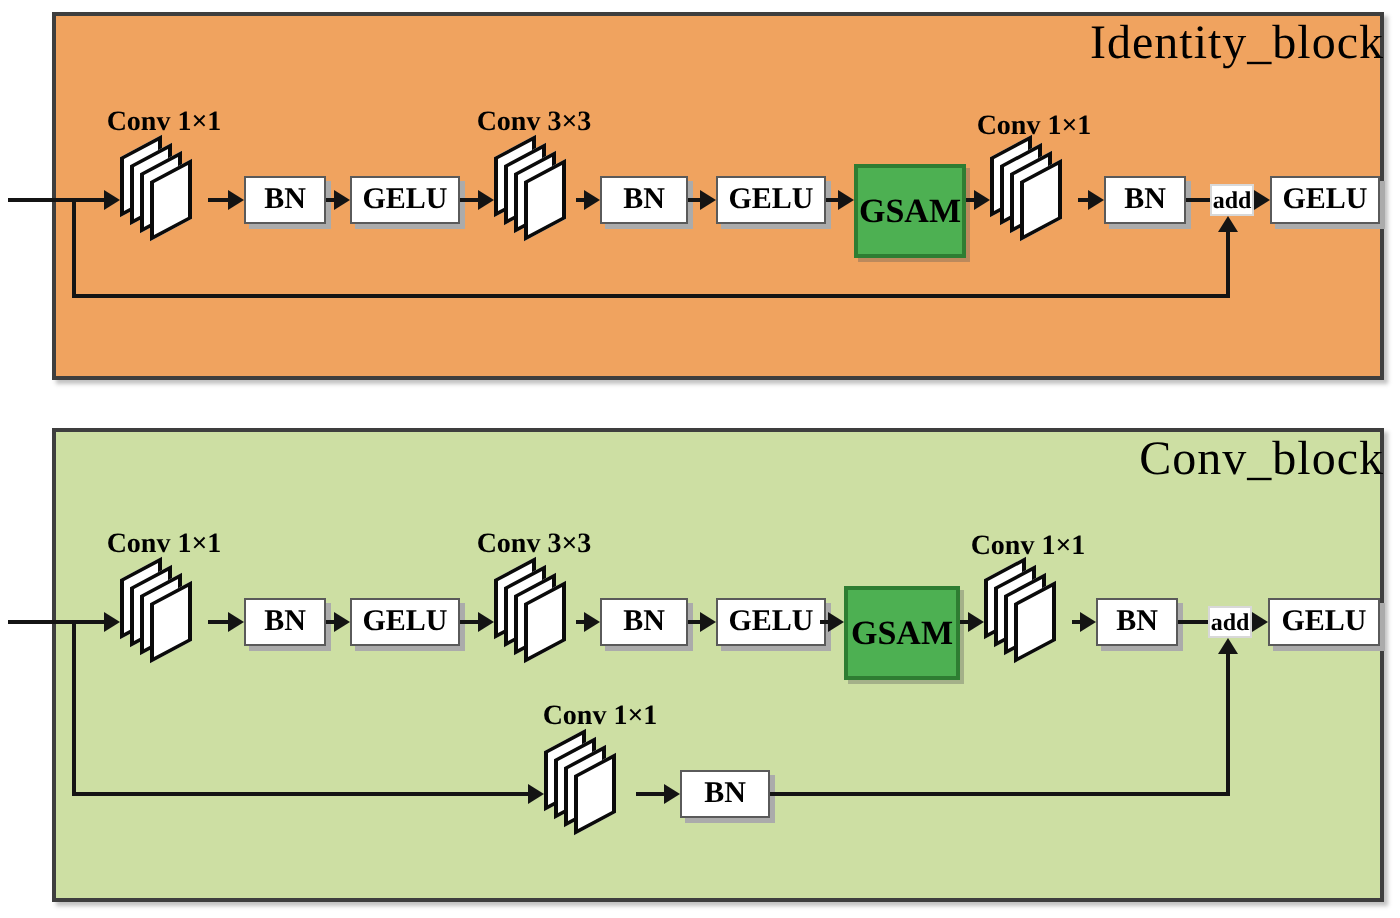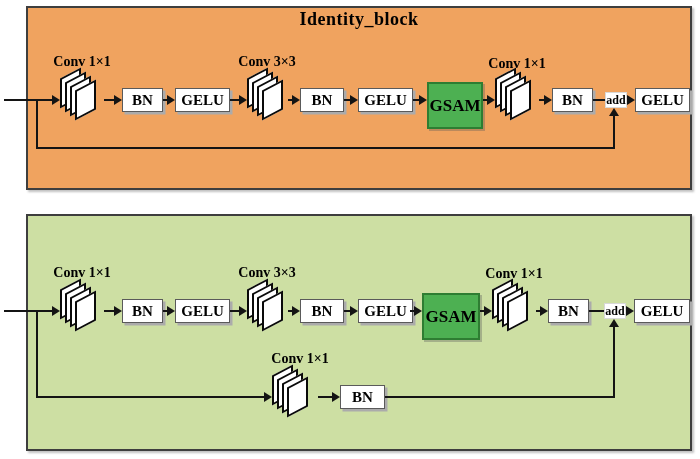--- a/index.html
+++ b/index.html
@@ -2,21 +2,21 @@
 <html><head>
 <meta charset="utf-8">
 <style>
   html,body{margin:0;padding:0;background:#ffffff;}
   .canvas{position:relative;width:700px;height:459px;background:#ffffff;
           font-family:"Liberation Serif",serif;color:#000;overflow:hidden;}
   .panel{position:absolute;box-sizing:border-box;border:2px solid #3e3e3e;
          box-shadow:2px 2px 2px rgba(120,120,120,.45);}
   .p-orange{background:#F0A35F;}
   .p-green{background:#CDDFA3;}
-  .ptitle{position:absolute;text-align:center;font-weight:bold;font-size:18px;
+  .ptitle{position:absolute;text-align:right;font-weight:normal;font-size:24px;
           letter-spacing:.5px;}
   .clabel{position:absolute;text-align:center;font-weight:bold;font-size:14px;}
   .nbox{position:absolute;box-sizing:border-box;background:#ffffff;
         border:1.5px solid #5a5a5a;box-shadow:2.5px 2.5px 0 #ababab;
         display:flex;align-items:center;justify-content:center;
         font-weight:bold;font-size:15px;}
   .gsam{position:absolute;box-sizing:border-box;background:#4DB052;
         border:2px solid #2E7D32;box-shadow:2px 2px 0 rgba(90,90,90,.35);
         display:flex;align-items:center;justify-content:center;
         font-weight:bold;font-size:17px;}
@@ -102,20 +102,21 @@
   <div class="addbox" style="left:605px;top:92px;width:22px;height:16px;">add</div>
   <div class="ar" style="left:627px;top:95px;"></div>
 
   <div class="nbox" style="left:635px;top:88px;width:55px;height:24px;">GELU</div>
 
   <div class="hl" style="left:36px;top:147px;width:579px;"></div>
   <div class="vl" style="left:613px;top:116px;height:31px;"></div>
   <div class="au" style="left:609px;top:108px;"></div>
 
   <div class="panel p-green" style="left:26px;top:214px;width:666px;height:237px;"></div>
+  <div class="ptitle" style="left:26px;top:217px;width:666px;">Conv_block</div>
 
   <div class="hl" style="left:4px;top:310px;width:48px;"></div>
   <div class="ar" style="left:52px;top:306px;"></div>
   <div class="vl" style="left:36px;top:310px;height:87px;"></div>
 
   <div class="clabel" style="left:42px;top:265px;width:80px;">Conv 1×1</div>
   <div class="convstack" style="left:60px;top:284px;">
     <i class="card c1"></i>
       <i class="card c2"></i>
       <i class="card c3"></i>

